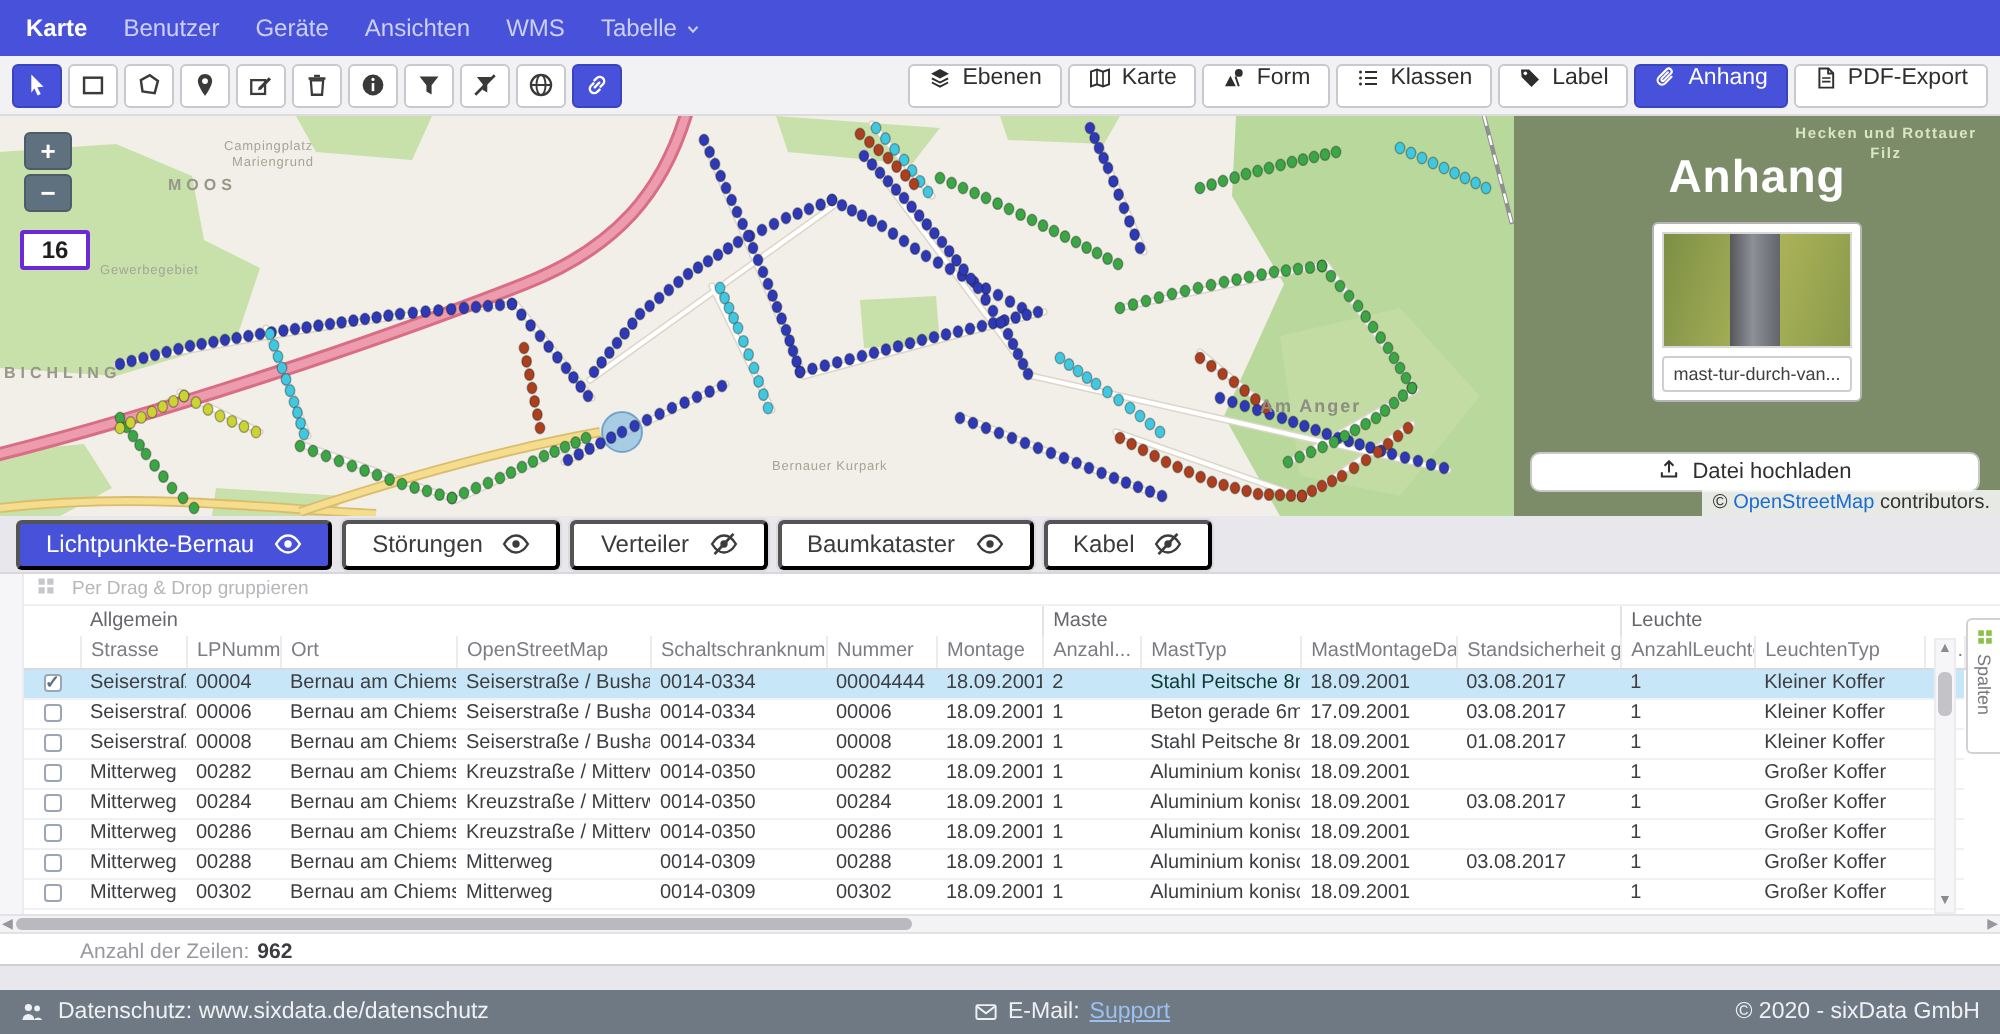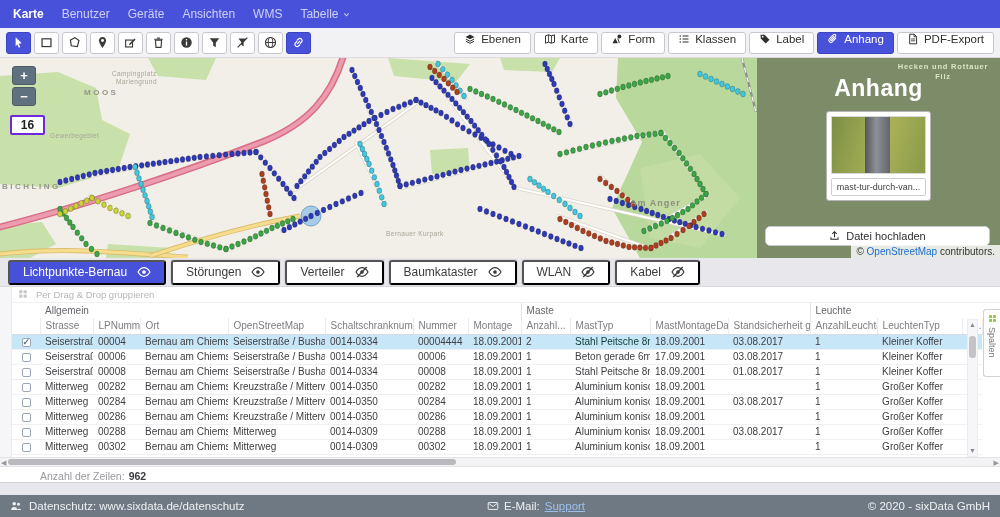--- a/index.html
+++ b/index.html
@@ -878,30 +878,20 @@
       <button class="ltab">
         <span>Baumkataster</span>
         <span>
           <svg viewBox="0 0 16 16">
             <path d="M1.2 8 C3.2 4.6 5.5 3.1 8 3.1 C10.5 3.1 12.8 4.6 14.8 8 C12.8 11.4 10.5 12.9 8 12.9 C5.5 12.9 3.2 11.4 1.2 8 Z" fill="none" stroke="currentColor" stroke-width="1.4"></path>
             <circle cx="8" cy="8" r="2.1" fill="currentColor"></circle>
           </svg>
         </span>
       </button>
       <button class="ltab">
-        <span>WLAN</span>
-        <span>
-          <svg viewBox="0 0 16 16">
-            <path d="M1.2 8 C3.2 4.6 5.5 3.1 8 3.1 C10.5 3.1 12.8 4.6 14.8 8 C12.8 11.4 10.5 12.9 8 12.9 C5.5 12.9 3.2 11.4 1.2 8 Z" fill="none" stroke="currentColor" stroke-width="1.4"></path>
-            <circle cx="8" cy="8" r="2.1" fill="currentColor"></circle>
-            <path d="M2.6 13.8 L13.4 2.2" stroke="currentColor" stroke-width="1.6"></path>
-          </svg>
-        </span>
-      </button>
-      <button class="ltab">
         <span>Kabel</span>
         <span>
           <svg viewBox="0 0 16 16">
             <path d="M1.2 8 C3.2 4.6 5.5 3.1 8 3.1 C10.5 3.1 12.8 4.6 14.8 8 C12.8 11.4 10.5 12.9 8 12.9 C5.5 12.9 3.2 11.4 1.2 8 Z" fill="none" stroke="currentColor" stroke-width="1.4"></path>
             <circle cx="8" cy="8" r="2.1" fill="currentColor"></circle>
             <path d="M2.6 13.8 L13.4 2.2" stroke="currentColor" stroke-width="1.6"></path>
           </svg>
         </span>
       </button>
     </div>

